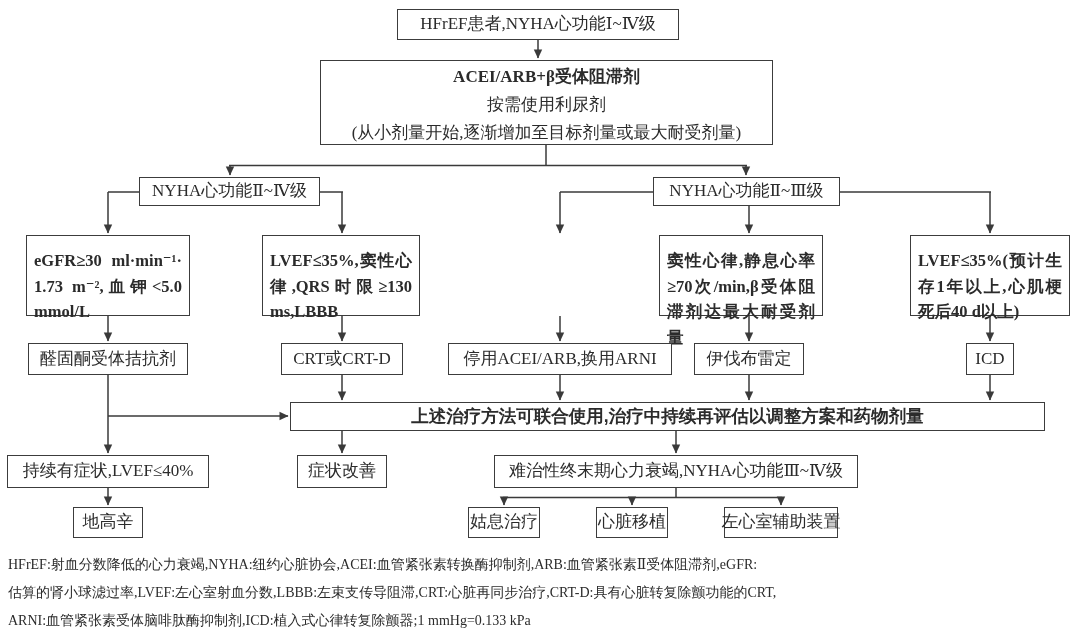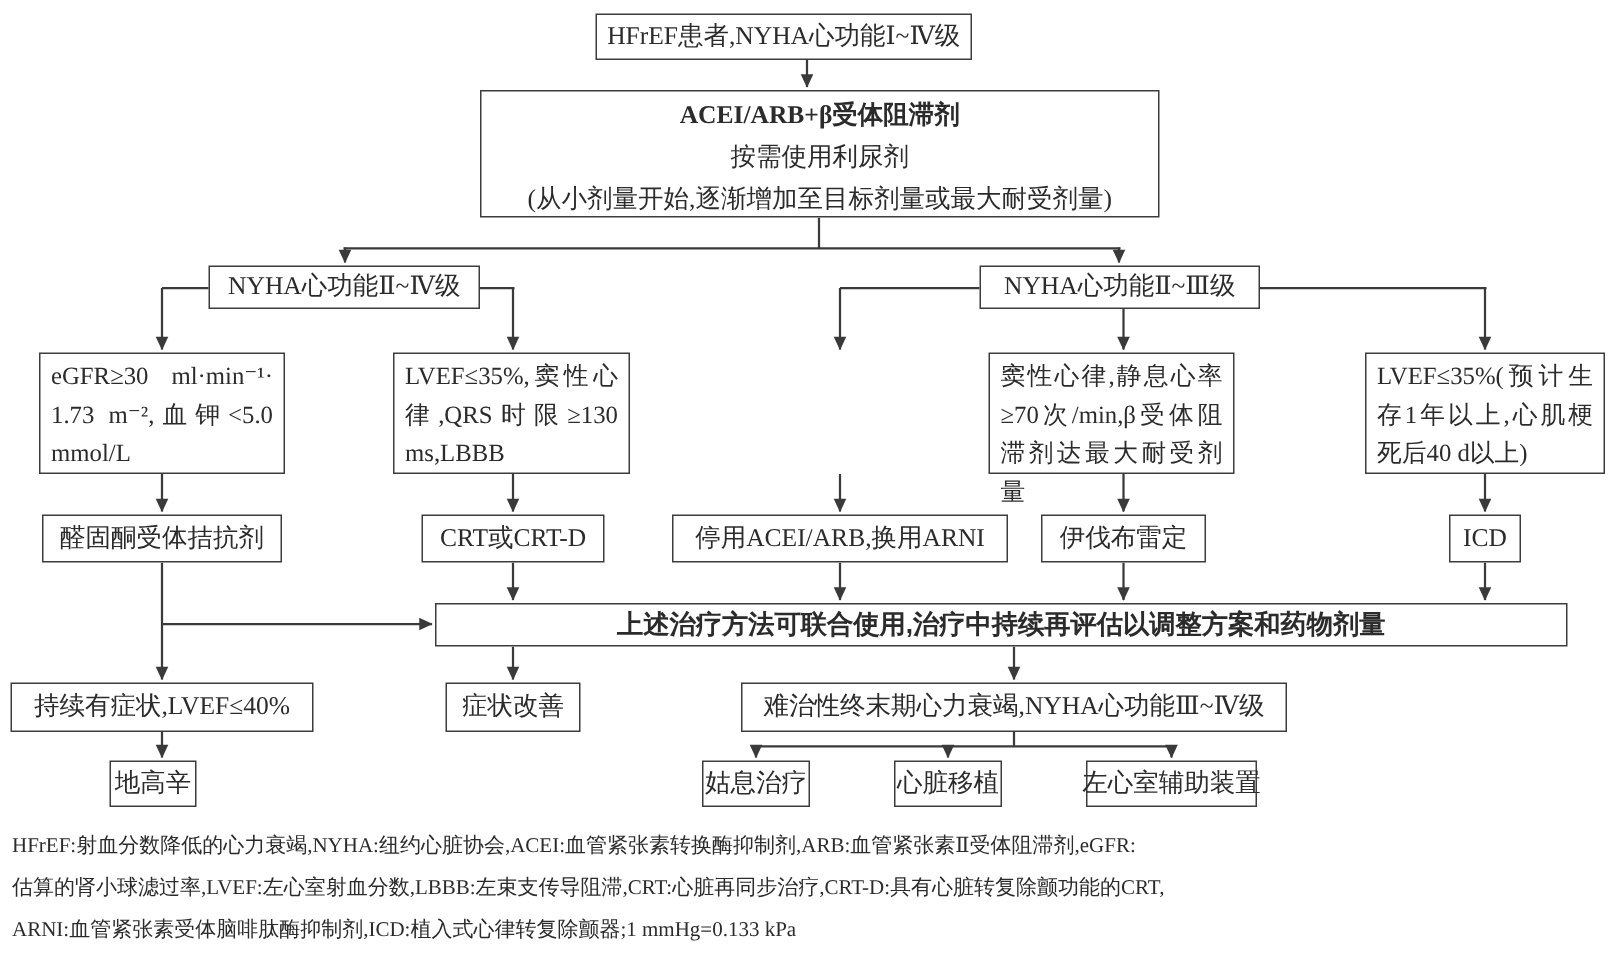--- a/index.html
+++ b/index.html
@@ -36,23 +36,24 @@
   .fbox.multiline{
     display:block;white-space:normal;
     text-align:center;
     padding:2px 8px;
     line-height:28px;
   }
   .fbox.cond{
     display:block;white-space:normal;
     text-align:justify;
     text-justify:inter-character;
-    padding:2px 7px;
+    padding:12px 7px;
     font-size:16.5px;
     line-height:25.5px;
+    font-weight:bold;
   }
   .bold{font-weight:bold;}
   .combo{
     font-family:"Liberation Sans","DejaVu Sans",sans-serif;
     font-weight:bold;
     font-size:17.5px;
   }
   .footnote{
     position:absolute;left:8px;top:551px;width:1068px;z-index:1;
     font-size:14px;line-height:28px;text-align:left;color:#2b2b2b;
@@ -99,21 +100,21 @@
     <line x1="108" y1="375" x2="108" y2="453" marker-end="url(#ah)"></line>
     <line x1="108" y1="416" x2="288" y2="416" marker-end="url(#ah)"></line>
     <line x1="342" y1="431" x2="342" y2="453" marker-end="url(#ah)"></line>
     <line x1="676" y1="431" x2="676" y2="453" marker-end="url(#ah)"></line>
     <line x1="108" y1="488" x2="108" y2="505" marker-end="url(#ah)"></line>
     <line x1="504" y1="497" x2="504" y2="505" marker-end="url(#ah)"></line>
     <line x1="632" y1="497" x2="632" y2="505" marker-end="url(#ah)"></line>
     <line x1="781" y1="497" x2="781" y2="505" marker-end="url(#ah)"></line>
   </svg>
 
-  <div class="fbox" style="left:397px;top:9px;width:251px;height:31px;">HFrEF患者,NYHA心功能Ⅰ~Ⅳ级</div>
+  <div class="fbox" style="left:397px;top:9px;width:282px;height:31px;">HFrEF患者,NYHA心功能Ⅰ~Ⅳ级</div>
 
   <div class="fbox multiline" style="left:320px;top:60px;width:453px;height:85px;">
     <div class="bold">ACEI/ARB+β受体阻滞剂</div>
     <div>按需使用利尿剂</div>
     <div>(从小剂量开始,逐渐增加至目标剂量或最大耐受剂量)</div>
   </div>
 
   <div class="fbox" style="left:139px;top:177px;width:181px;height:29px;">NYHA心功能Ⅱ~Ⅳ级</div>
   <div class="fbox" style="left:653px;top:177px;width:187px;height:29px;">NYHA心功能Ⅱ~Ⅲ级</div>
 
@@ -127,21 +128,21 @@
   <div class="fbox" style="left:448px;top:343px;width:224px;height:32px;">停用ACEI/ARB,换用ARNI</div>
   <div class="fbox" style="left:694px;top:343px;width:110px;height:32px;">伊伐布雷定</div>
   <div class="fbox" style="left:966px;top:343px;width:48px;height:32px;">ICD</div>
 
   <div class="fbox combo" style="left:290px;top:402px;width:755px;height:29px;">上述治疗方法可联合使用,治疗中持续再评估以调整方案和药物剂量</div>
 
   <div class="fbox" style="left:7px;top:455px;width:202px;height:33px;">持续有症状,LVEF≤40%</div>
   <div class="fbox" style="left:297px;top:455px;width:90px;height:33px;">症状改善</div>
   <div class="fbox" style="left:494px;top:455px;width:364px;height:33px;">难治性终末期心力衰竭,NYHA心功能Ⅲ~Ⅳ级</div>
 
-  <div class="fbox" style="left:73px;top:507px;width:58px;height:31px;">地高辛</div>
+  <div class="fbox" style="left:73px;top:507px;width:70px;height:31px;">地高辛</div>
   <div class="fbox" style="left:468px;top:507px;width:72px;height:31px;">姑息治疗</div>
   <div class="fbox" style="left:596px;top:507px;width:72px;height:31px;">心脏移植</div>
   <div class="fbox" style="left:724px;top:507px;width:114px;height:31px;">左心室辅助装置</div>
 
   <div class="footnote">
     <div>HFrEF:射血分数降低的心力衰竭,NYHA:纽约心脏协会,ACEI:血管紧张素转换酶抑制剂,ARB:血管紧张素Ⅱ受体阻滞剂,eGFR:</div>
     <div>估算的肾小球滤过率,LVEF:左心室射血分数,LBBB:左束支传导阻滞,CRT:心脏再同步治疗,CRT-D:具有心脏转复除颤功能的CRT,</div>
     <div>ARNI:血管紧张素受体脑啡肽酶抑制剂,ICD:植入式心律转复除颤器;1 mmHg=0.133 kPa</div>
   </div>
 

